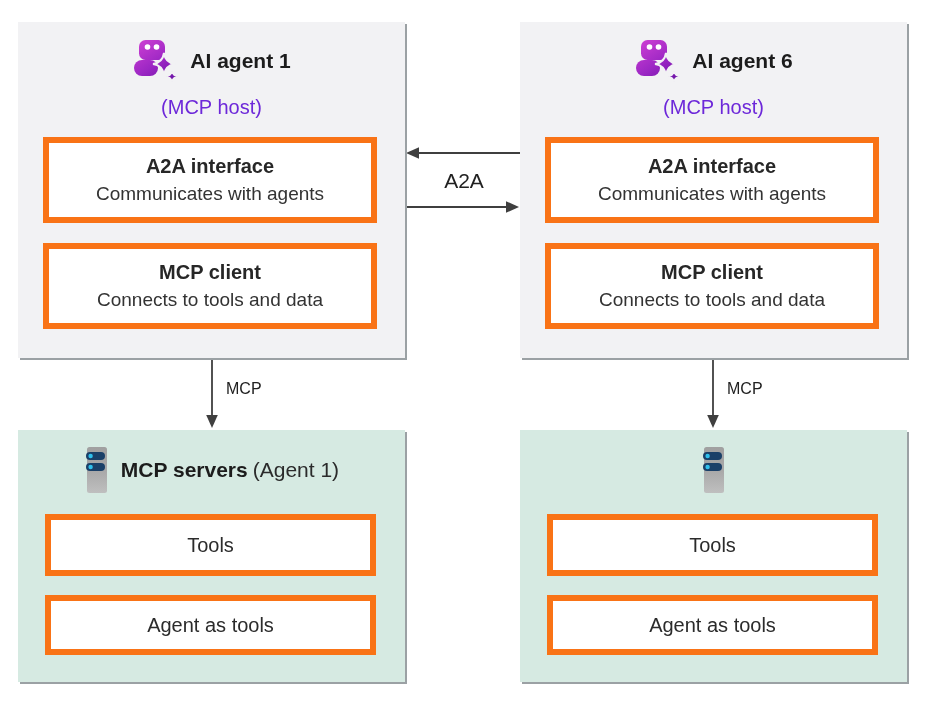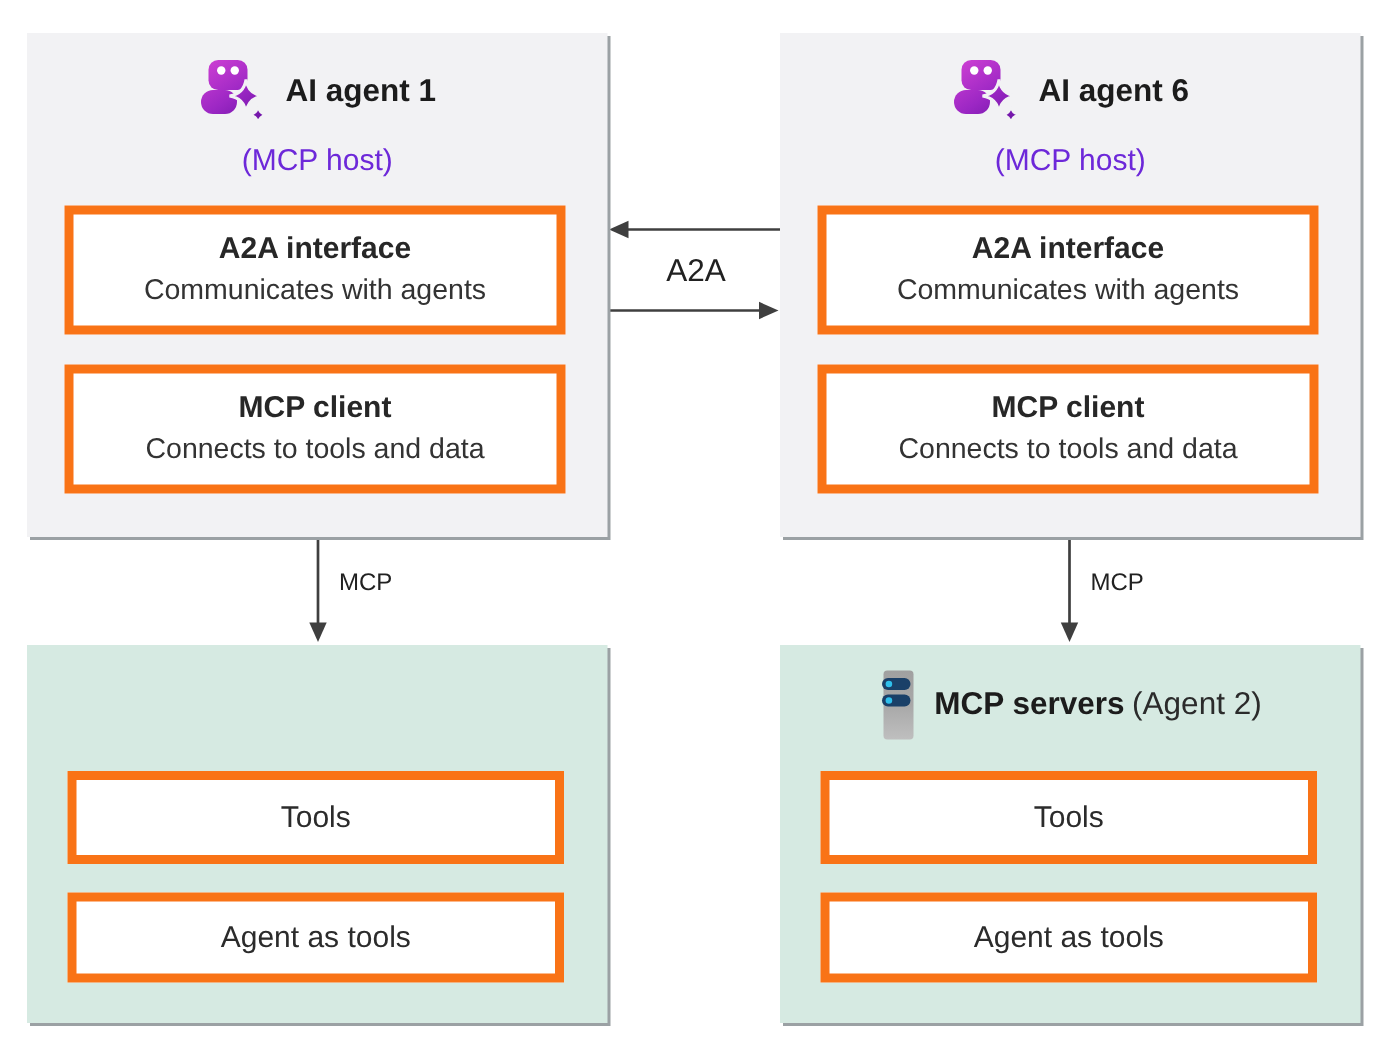--- a/index.html
+++ b/index.html
@@ -124,40 +124,49 @@
       <div class="card-title">A2A interface</div>
       <div class="card-desc">Communicates with agents</div>
     </div>
     <div class="card agent-card2">
       <div class="card-title">MCP client</div>
       <div class="card-desc">Connects to tools and data</div>
     </div>
   </div>
 
   <div class="bigbox server-box pos-server1">
+    <div class="title-row">
+      <svg class="server-icon" width="25" height="48" viewBox="0 0 25 48">
+        <rect x="3" y="1" width="20" height="46" rx="2.5" fill="url(#sgrad)"></rect>
+        <rect x="2" y="6" width="19" height="8" rx="4" fill="#1a4068"></rect>
+        <circle cx="6.6" cy="10" r="2.2" fill="#2fc0ec"></circle>
+        <rect x="2" y="17" width="19" height="8" rx="4" fill="#1a4068"></rect>
+        <circle cx="6.6" cy="21" r="2.2" fill="#2fc0ec"></circle>
+      </svg>
+      <div class="srv-title">
+        <span class="srv-bold">MCP servers</span><span class="srv-suffix">(Agent 1)</span>
+      </div>
+    </div>
     <div class="card server-card1">
       <div class="card-single">Tools</div>
     </div>
     <div class="card server-card2">
       <div class="card-single">Agent as tools</div>
     </div>
   </div>
 
   <div class="bigbox server-box pos-server2">
     <div class="title-row">
       <svg class="server-icon" width="25" height="48" viewBox="0 0 25 48">
         <rect x="3" y="1" width="20" height="46" rx="2.5" fill="url(#sgrad)"></rect>
         <rect x="2" y="6" width="19" height="8" rx="4" fill="#1a4068"></rect>
         <circle cx="6.6" cy="10" r="2.2" fill="#2fc0ec"></circle>
         <rect x="2" y="17" width="19" height="8" rx="4" fill="#1a4068"></rect>
         <circle cx="6.6" cy="21" r="2.2" fill="#2fc0ec"></circle>
       </svg>
-      <div class="srv-title">
-        <span class="srv-bold">MCP servers</span><span class="srv-suffix">(Agent 2)</span>
-      </div>
     </div>
     <div class="card server-card1">
       <div class="card-single">Tools</div>
     </div>
     <div class="card server-card2">
       <div class="card-single">Agent as tools</div>
     </div>
   </div>
 
 </div>

